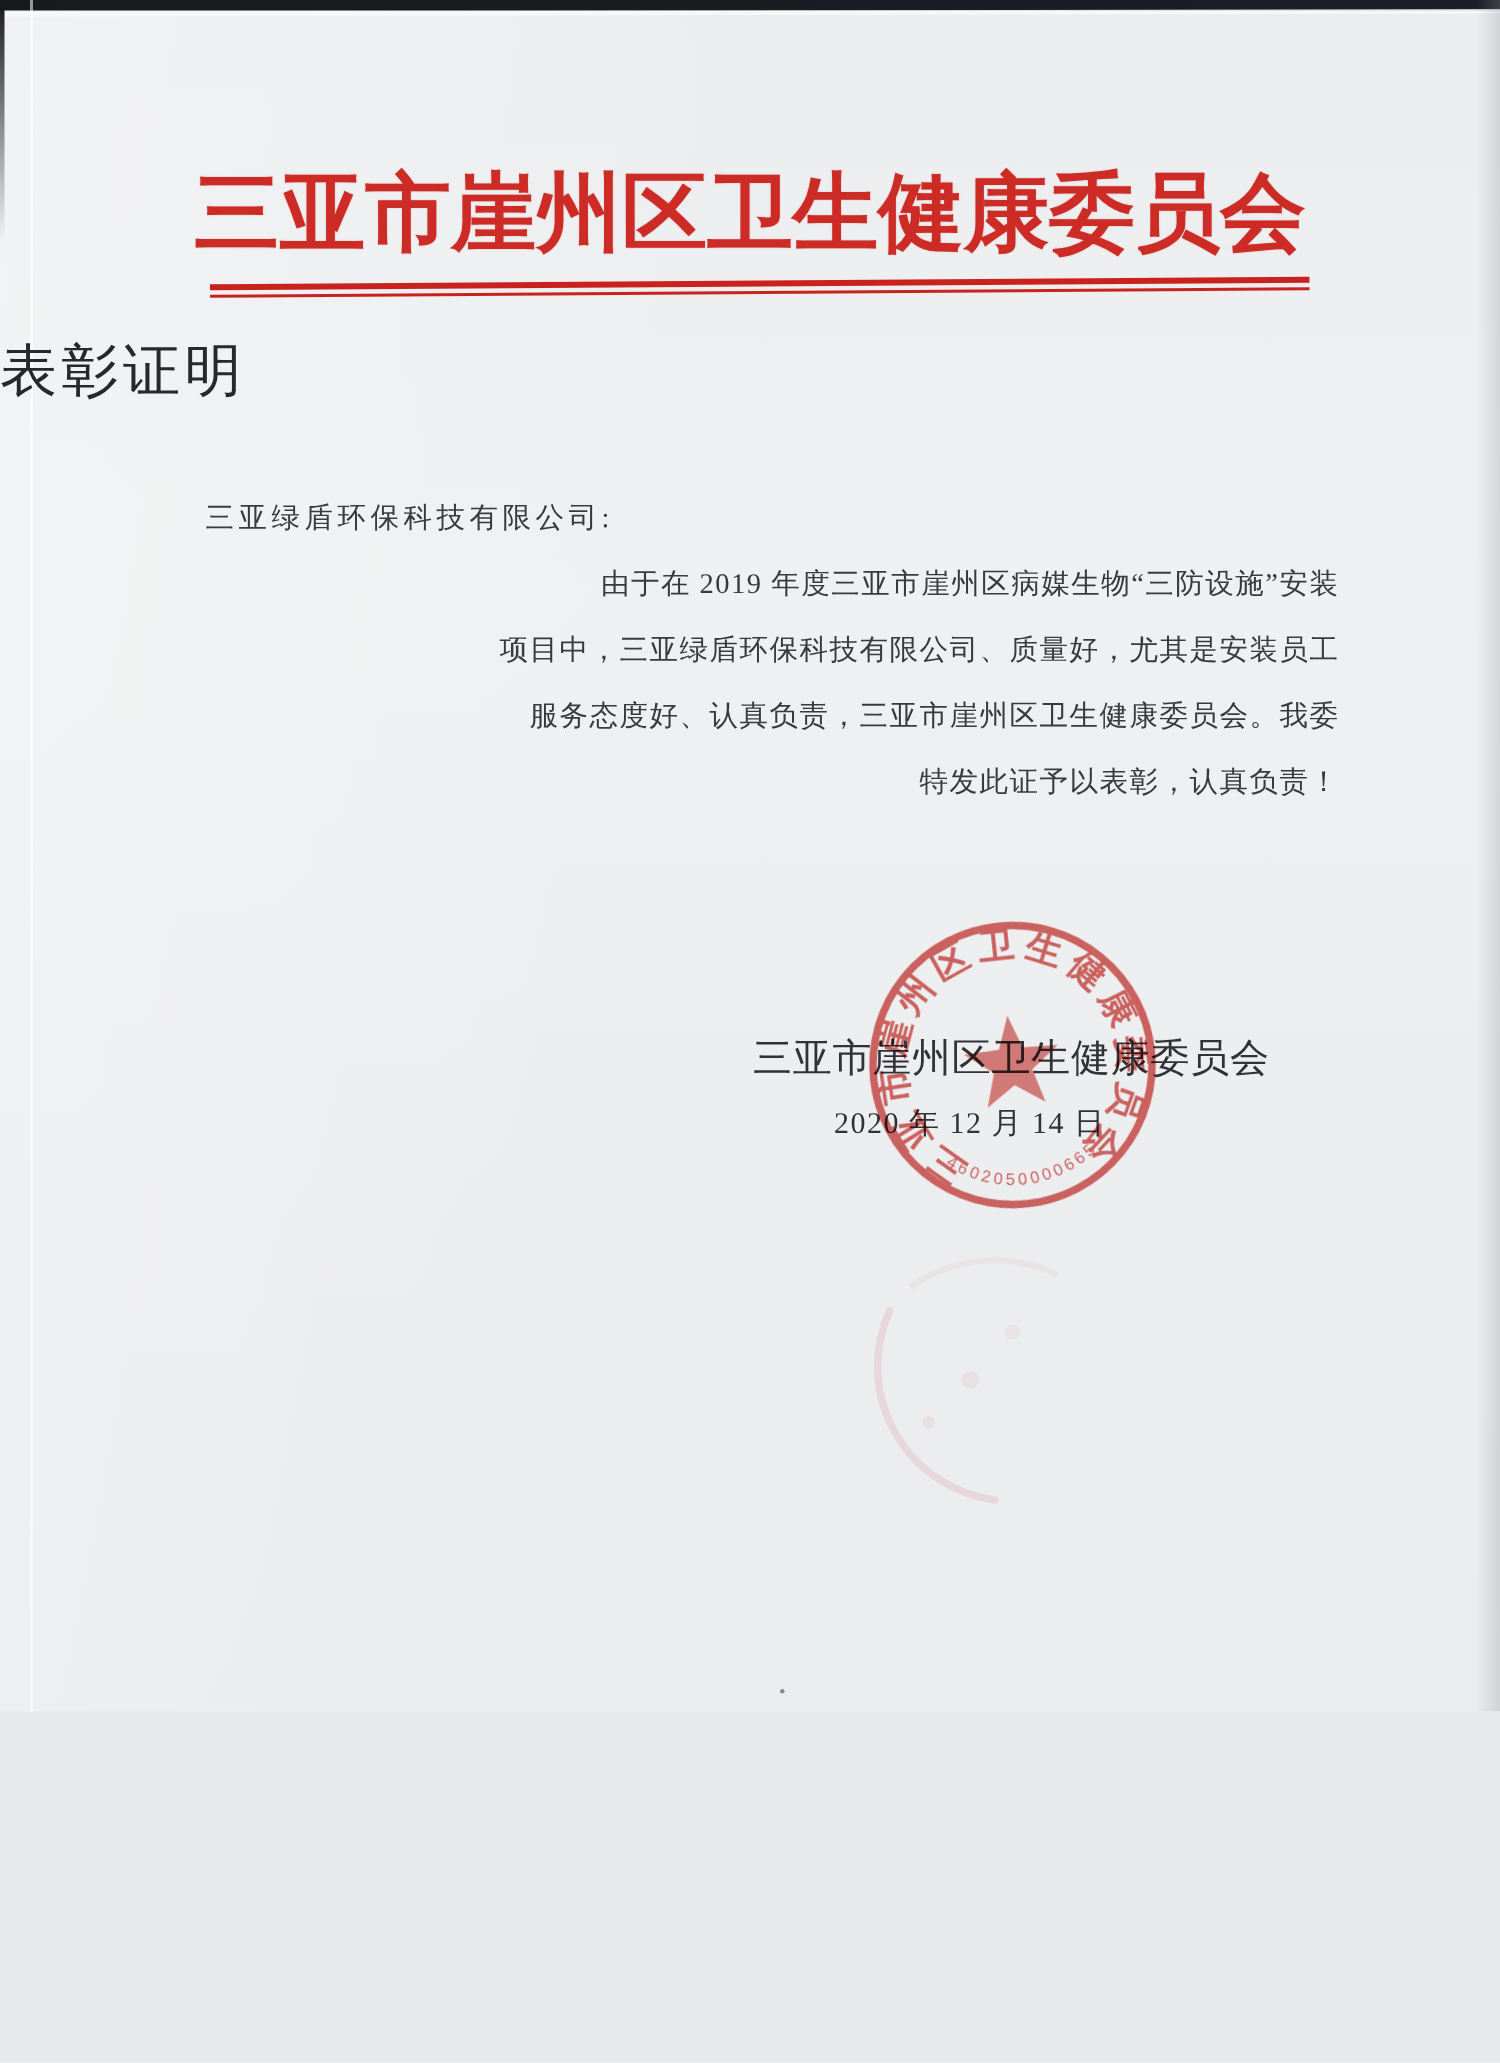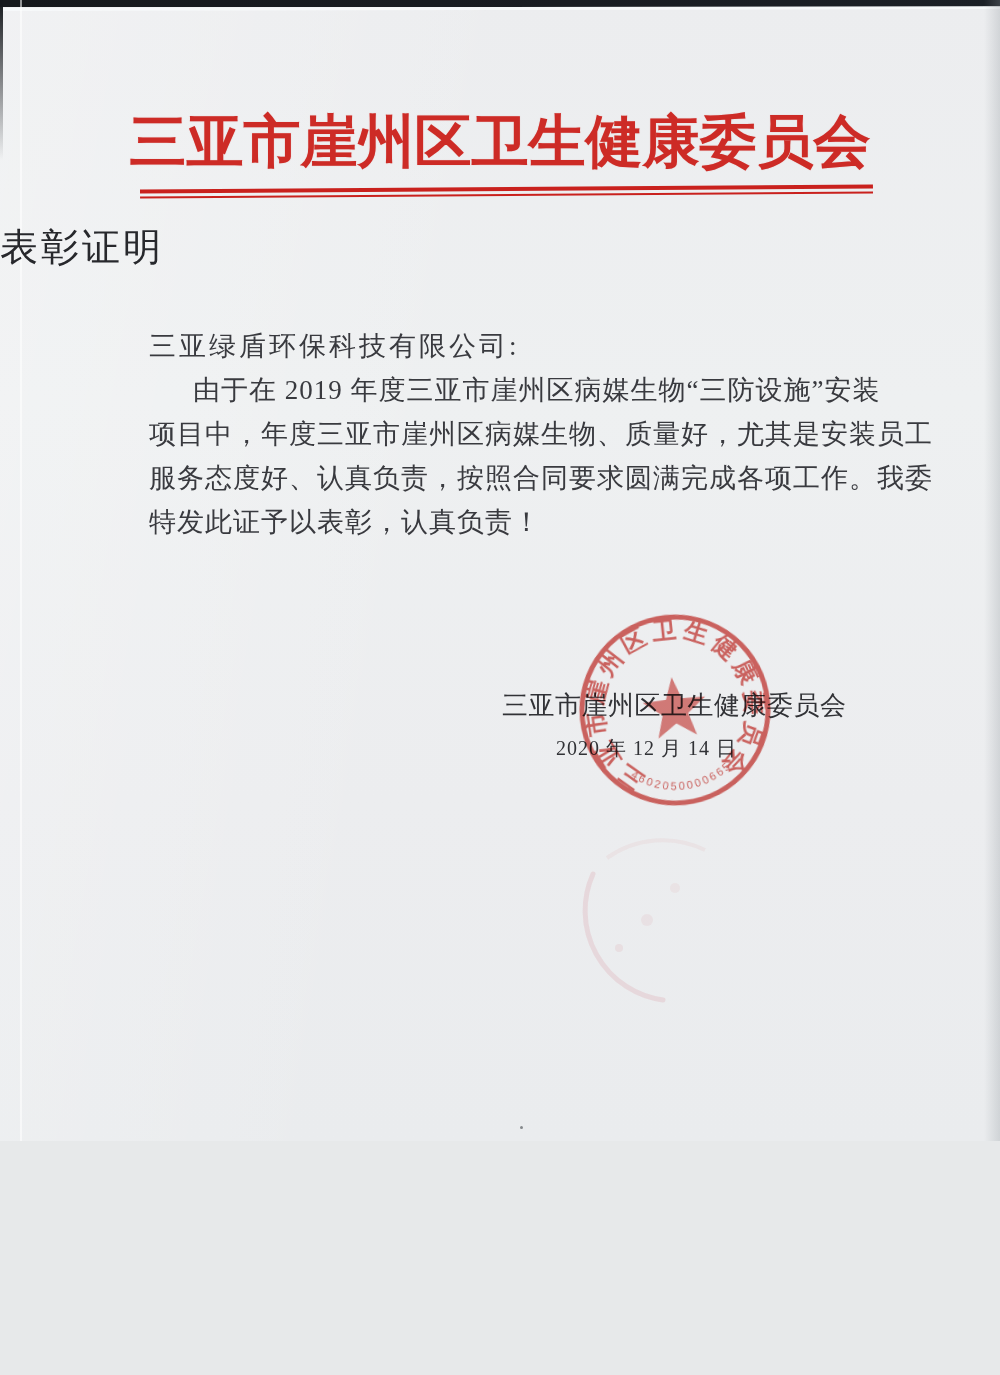--- a/index.html
+++ b/index.html
@@ -59,25 +59,25 @@
 
   .doc-title {
     position: absolute; top: 222px; left: 0; width: 100%;
     margin: 0; text-align: left;
     font-size: 38px; font-weight: normal; letter-spacing: 3px;
     color: #27282c;
   }
 
   
   .body-text {
-    position: absolute; left: 149px; top: 324px; width: 756px;
-    font-size: 27px; color: #393a3f; line-height: 44px; font-family: Liberation Serif, serif;
+    position: absolute; left: 137px; top: 324px; width: 756px;
+    font-size: 19px; color: #393a3f; line-height: 44px; font-family: Liberation Serif, serif;
   }
   .salutation { letter-spacing: 3px; white-space: nowrap; }
-  .para-line { letter-spacing: 1px; white-space: nowrap; }
+  .para-line { letter-spacing: 1px; white-space: nowrap; text-align: right; }
   .para-line.indent { text-indent: 44px; }
 
   
   .issuer {
     position: absolute; left: 502px; top: 688px;
     font-size: 26px; letter-spacing: 0.5px; color: #313236;
     z-index: 2; white-space: nowrap;
   }
   .sig-date {
     position: absolute; left: 556px; top: 735px;
@@ -124,22 +124,22 @@
   <div class="header-rule">
     <div class="rule-thick"></div>
     <div class="rule-thin"></div>
   </div>
 
   <h2 class="doc-title">表彰证明</h2>
 
   <div class="body-text">
     <div class="salutation">三亚绿盾环保科技有限公司:</div>
     <div class="para-line indent">由于在 2019 年度三亚市崖州区病媒生物“三防设施”安装</div>
-    <div class="para-line">项目中，年度三亚市崖州区病媒生物、质量好，尤其是安装员工</div>
-    <div class="para-line">服务态度好、认真负责，按照合同要求圆满完成各项工作。我委</div>
+    <div class="para-line">项目中，三亚绿盾环保科技有限公司、质量好，尤其是安装员工</div>
+    <div class="para-line">服务态度好、认真负责，三亚市崖州区卫生健康委员会。我委</div>
     <div class="para-line">特发此证予以表彰，认真负责！</div>
   </div>
 
   <div class="issuer">三亚市崖州区卫生健康委员会</div>
   <div class="sig-date">2020 年 12 月 14 日</div>
 
   <svg class="seal" viewBox="0 0 200 200" xmlns="http://www.w3.org/2000/svg">
     <defs>
       <path id="sealTopArc" d="M 64 162.35 A 72 72 0 1 1 136 162.35" fill="none"></path>
       <path id="sealBottomArc" d="M 38.7 151.4 A 80 80 0 0 0 161.3 151.4" fill="none"></path>

